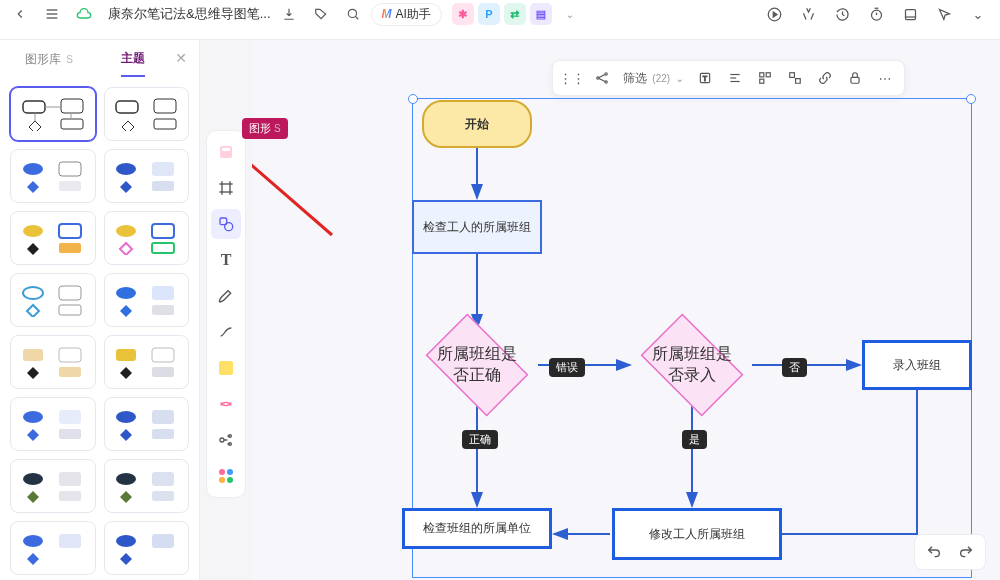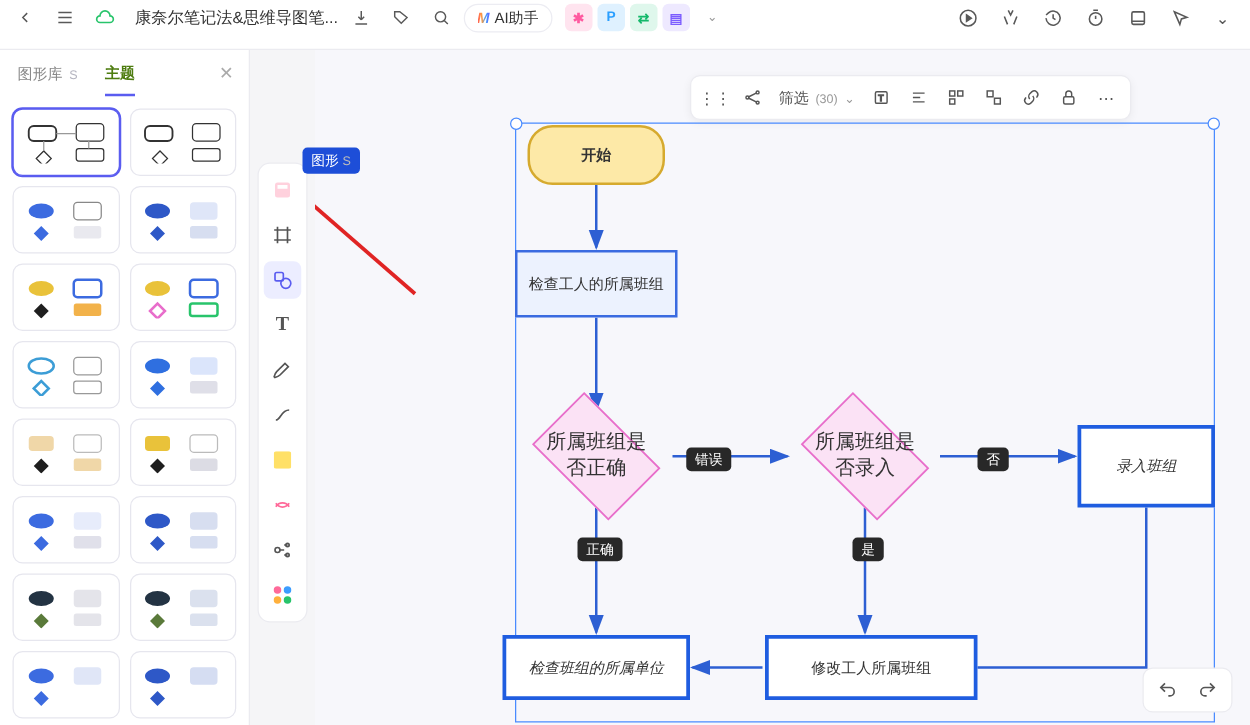--- a/index.html
+++ b/index.html
@@ -78,34 +78,35 @@
   .side-panel {
     width: 200px;
     background: #fff;
     border-right: 1px solid #ebebf0;
     display: flex;
     flex-direction: column;
   }
   .side-tabs {
     display: flex;
     align-items: center;
-    padding: 10px 10px 0 14px;
+    padding: 10px 10px 0 25px;
     gap: 22px;
     position: relative;
   }
   .side-tab {
     font-size: 12px;
     color: #888;
     cursor: pointer;
     padding-bottom: 8px;
   }
   .side-tab.active {
-    color: #4d7c0f;
+    color: #701a75;
     font-weight: 600;
     border-bottom: 2px solid #5a5cf0;
+    margin-left: 26px;
   }
   .side-tab .kbd { font-size: 10px; color: #b5b5c0; margin-left: 2px;}
   .side-close { position:absolute; right:12px; top:10px; color:#aaa; cursor:pointer; font-size:14px;}
   .theme-grid {
     padding: 10px;
     display: grid;
     grid-template-columns: repeat(2, 1fr);
     gap: 8px;
     overflow-y: auto;
   }
@@ -139,21 +140,21 @@
     width: 30px; height: 30px;
     display:flex;align-items:center;justify-content:center;
     border-radius: 6px;
     cursor:pointer;
     color:#555;
   }
   .tool-btn.active{background:#ecedff;color:#5a5cf0;}
   .tooltip {
     position:absolute;
     left:42px; top:78px;
-    background:#1d4ed8; color:#fff;
+    background:#be185d; color:#fff;
     font-size:11px;
     padding:3px 7px; border-radius:4px;
     white-space:nowrap;
     z-index:50;
   }
   .tooltip .kbd{color:#bbb;margin-left:3px;font-size:10px;}
 
   
   .canvas {
     flex:1;
@@ -194,22 +195,22 @@
   .node-start{
     left:170px; top:60px; width:110px;height:48px;
     border:2px solid #d6aa2e;
     background:#fde9a7;
     border-radius:20px;
     font-weight:600;
   }
   .node-rect{border:2px solid #3a6be0;background:#ecf2fe;width:130px;height:54px;}
   .node-rect.strong{border-color:#1f5de0;background:#fff;border-width:3px;}
   .r1{left:160px; top:160px;}
-  .r-input{left:610px; top:300px; width:110px;height:66px;font-style:italic;}
-  .r3{left:150px; top:468px;width:150px;height:52px;font-style:italic;}
+  .r-input{left:610px; top:300px; width:110px;height:50px;}
+  .r3{left:150px; top:468px;width:150px;height:41px;}
   .r4{left:360px; top:468px;width:170px;height:52px;}
 
   .diamond{
     position:absolute;width:120px;height:82px;
   }
   .diamond .shape{
     width:100%;height:100%;
     transform:rotate(45deg) scale(.72,.72);
     border:2px solid #e86ecb;background:#fbe2f5;
   }
@@ -565,21 +566,21 @@
       <div class="ctx-btn">⋮⋮</div>
       <div class="ctx-btn">
           <svg width="14" height="14" viewBox="0 0 24 24" fill="none" stroke="currentColor" stroke-width="2">
             <circle cx="5" cy="12" r="2"></circle>
             <circle cx="19" cy="5" r="2"></circle>
             <circle cx="19" cy="19" r="2"></circle>
             <path d="M7 11l10-5M7 13l10 5"></path>
           </svg>
         </div>
       <div class="ctx-sel">
-        <span>筛选</span> <span class="small">(30)</span> <span class="small">⌄</span>
+        <span>筛选</span> <span class="small">(22)</span> <span class="small">⌄</span>
       </div>
       <div class="ctx-btn">
           <svg width="14" height="14" viewBox="0 0 24 24" fill="none" stroke="currentColor" stroke-width="2">
             <rect x="4" y="4" width="16" height="16" rx="2"></rect>
             <text x="8" y="17" font-size="12" fill="currentColor">T</text>
           </svg>
         </div>
       <div class="ctx-btn">
           <svg width="14" height="14" viewBox="0 0 24 24" fill="none" stroke="currentColor" stroke-width="2">
             <line x1="4" y1="6" x2="20" y2="6"></line>

